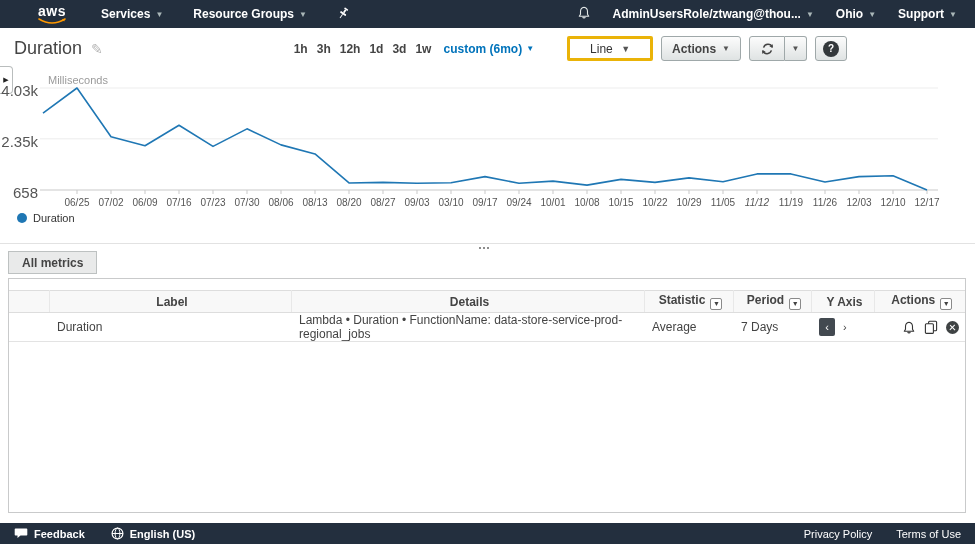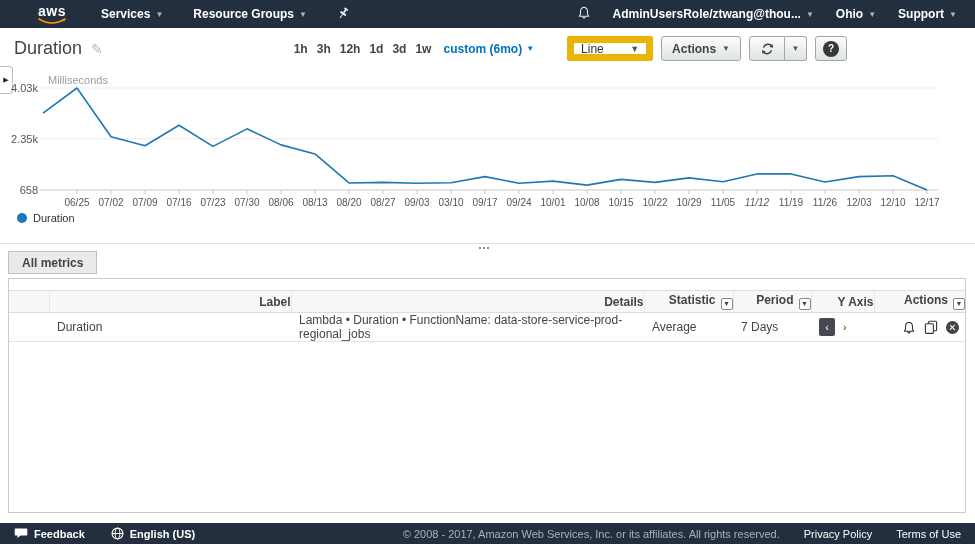--- a/index.html
+++ b/index.html
@@ -23,43 +23,43 @@
   
   .graph-title-row { position:absolute; top:38px; left:14px; display:flex; align-items:center; gap:9px; }
   .graph-title { font-size:18px; font-weight:400; color:#444; }
   .pencil { color:#b3b3b3; font-size:14px; cursor:pointer; }
 
   .controls { position:absolute; top:36px; right:12px; display:flex; align-items:center; gap:8px; height:25px; }
   .range-links { display:flex; align-items:center; gap:9px; font-size:12px; font-weight:700; color:#444; margin-right:4px; }
   .range-links span { cursor:pointer; }
   .custom-range { color:#0073bb; font-weight:700; font-size:12px; cursor:pointer; display:flex; align-items:center; gap:4px; margin-right:25px; }
   .custom-range .caret { font-size:8px; }
-  .select { width:86px; height:25px; background:#fff; border:7px solid #eab308; border-radius:2px;
-            display:flex; align-items:center; justify-content:space-between; padding:0 7px; font-size:12px; color:#333; cursor:pointer; }
+  .select { width:86px; height:25px; background:#fff; border:3px solid #eab308; border-radius:2px;
+            display:flex; align-items:center; justify-content:space-between; padding:0 20px; font-size:12px; color:#333; cursor:pointer; }
   .select .caret { font-size:9px; color:#555; }
   .btn { height:25px; background:linear-gradient(#fcfcfc,#dfe3e3); border:1px solid #9fa8a9; border-radius:3px;
          display:flex; align-items:center; justify-content:center; font-size:12px; font-weight:700; color:#444; cursor:pointer; }
   .btn-actions { padding:0 10px; gap:6px; }
   .btn .caret { font-size:8px; color:#555; }
   .btn-group { display:flex; }
   .btn-refresh { width:36px; border-radius:3px 0 0 3px; }
   .btn-refresh-caret { width:22px; border-left:none; border-radius:0 3px 3px 0; }
   .btn-help { width:32px; }
   .help-circle { width:16px; height:16px; background:#33383b; border-radius:50%; color:#fff;
                  font-size:10px; font-weight:700; display:flex; align-items:center; justify-content:center; }
 
   
   .expand-tab { position:absolute; top:66px; left:0; width:13px; height:28px; background:#fff;
                 border:1px solid #b9bdbd; border-left:none; border-radius:0 4px 4px 0;
                 display:flex; align-items:center; justify-content:center; font-size:7px; color:#222; cursor:pointer; }
 
   
   .unit-label { position:absolute; top:74px; left:48px; font-size:11px; color:#9b9b9b; }
   #chart-svg { position:absolute; top:70px; left:0; }
-  #ylabels span { position:absolute; left:0; width:38px; text-align:right; font-size:11px; color:#555; }
+  #ylabels span { position:absolute; left:0; width:38px; text-align:right; font-size:15px; color:#555; }
   #xlabels span { position:absolute; width:34px; text-align:center; font-size:10px; color:#555; }
   .legend { position:absolute; top:212px; left:17px; display:flex; align-items:center; gap:6px; cursor:pointer; }
   .legend-dot { width:10px; height:10px; border-radius:50%; }
   .legend-label { font-size:11px; color:#333; }
 
   
   .splitter { position:absolute; top:243px; left:0; width:975px; border-top:1px solid #e2e2e2; }
   .splitter-dots { position:absolute; top:3px; left:479px; display:flex; gap:2px; cursor:row-resize; }
   .splitter-dots i { width:2px; height:2px; background:#8d8d8d; display:block; }
 
@@ -67,21 +67,21 @@
   .tabs { position:absolute; top:251px; left:8px; display:flex; align-items:flex-end; gap:2px; z-index:3; }
   .tab { height:23px; padding:0 13px; background:#e9eaea; border:1px solid #bdc1c1; font-size:12px;
          font-weight:700; color:#444; display:flex; align-items:center; cursor:pointer; }
   .tab.active { height:27px; background:#fff; border:1px solid #c9cacb; border-top:3px solid #ec7211;
                 border-bottom:none; margin-bottom:-1px; }
 
   
   .panel { position:absolute; top:278px; left:8px; width:958px; height:235px; background:#fff; border:1px solid #c9cacb; }
   table { border-collapse:collapse; table-layout:fixed; width:100%; margin-top:11px; }
   thead th { height:22px; background:#f8f8f8; border-top:1px solid #ddd; border-bottom:1px solid #ddd;
-             border-right:1px solid #e8e8e8; font-size:12px; font-weight:700; color:#444; text-align:right; padding:0 0 0 4px; }
+             border-right:1px solid #e8e8e8; font-size:12px; font-weight:700; color:#444; text-align:center; padding:0 0 0 4px; }
   thead th:last-child { border-right:none; }
   tbody td { height:25px; border-bottom:1px solid #e3e3e3; font-size:12px; color:#444; padding:0 0 0 8px; }
   .menu-box { display:inline-flex; width:12px; height:12px; border:1px solid #8a8a8a; border-radius:2px;
               align-items:center; justify-content:center; font-size:7px; color:#444; margin-left:5px;
               vertical-align:-2px; background:#fff; cursor:pointer; }
   .row-check { width:13px; height:13px; border-radius:2px; margin-left:11px; cursor:pointer; }
   .yaxis-cell { display:flex; align-items:center; gap:8px; }
   .yaxis-left { width:16px; height:18px; background:#424950; border-radius:2px; color:#fff; font-size:11px;
                 display:flex; align-items:center; justify-content:center; cursor:pointer; }
   .yaxis-right { color:#444; font-size:11px; cursor:pointer; }
@@ -236,21 +236,21 @@
       <polyline points="43,43.106761565836294 77,18 111,66.70106761565836 145,75.77580071174377 179,55.20640569395018 213,76.38078291814946 247,58.836298932384345 281,74.86832740213524 315,83.94306049822065 349,112.98220640569394 383,112.37722419928825 417,113.2846975088968 451,112.6797153024911 485,106.62989323843416 519,113.2846975088968 553,111.16725978647686 587,115.09964412811388 621,109.35231316725978 655,112.37722419928825 689,107.83985765124555 723,111.77224199288256 757,103.90747330960853 791,103.90747330960853 825,112.07473309608541 859,106.62989323843416 893,105.72241992882562 927,120" fill="none" stroke="#1f77b4" stroke-width="1.6" stroke-linejoin="round"></polyline>
     </svg>
   <div id="ylabels">
       <span style="top: 82px;">4.03k</span>
       <span style="top: 132.819px;">2.35k</span>
       <span style="top: 184px;">658</span>
     </div>
   <div id="xlabels" style="position:absolute; top:197px; left:0;">
       <span style="left: 60px; top: 0px;">06/25</span>
       <span style="left: 94px; top: 0px;">07/02</span>
-      <span style="left: 128px; top: 0px;">07/09</span>
+      <span style="left: 128px; top: 0px;">06/09</span>
       <span style="left: 162px; top: 0px;">07/16</span>
       <span style="left: 196px; top: 0px;">07/23</span>
       <span style="left: 230px; top: 0px;">07/30</span>
       <span style="left: 264px; top: 0px;">08/06</span>
       <span style="left: 298px; top: 0px;">08/13</span>
       <span style="left: 332px; top: 0px;">08/20</span>
       <span style="left: 366px; top: 0px;">08/27</span>
       <span style="left: 400px; top: 0px;">09/03</span>
       <span style="left: 434px; top: 0px;">03/10</span>
       <span style="left: 468px; top: 0px;">09/17</span>
@@ -354,19 +354,18 @@
     </div>
     <div class="footer-item footer-lang">
       <svg width="13" height="13" viewBox="0 0 13 13">
         <circle cx="6.5" cy="6.5" r="5.4" fill="none" stroke="#fff" stroke-width="1.2"></circle>
         <ellipse cx="6.5" cy="6.5" rx="2.4" ry="5.4" fill="none" stroke="#fff" stroke-width="1"></ellipse>
         <line x1="1.1" y1="6.5" x2="11.9" y2="6.5" stroke="#fff" stroke-width="1"></line>
       </svg>
       <span>English (US)</span>
     </div>
     <div class="footer-right">
-      <span class="copyright">© 2008 - 2017, Amazon Web Services, Inc. or its affiliates. All rights reserved.</span>
       <span class="footer-link">Privacy Policy</span>
       <span class="footer-link">Terms of Use</span>
     </div>
   </footer>
 
 </div>
 
 </body></html>

